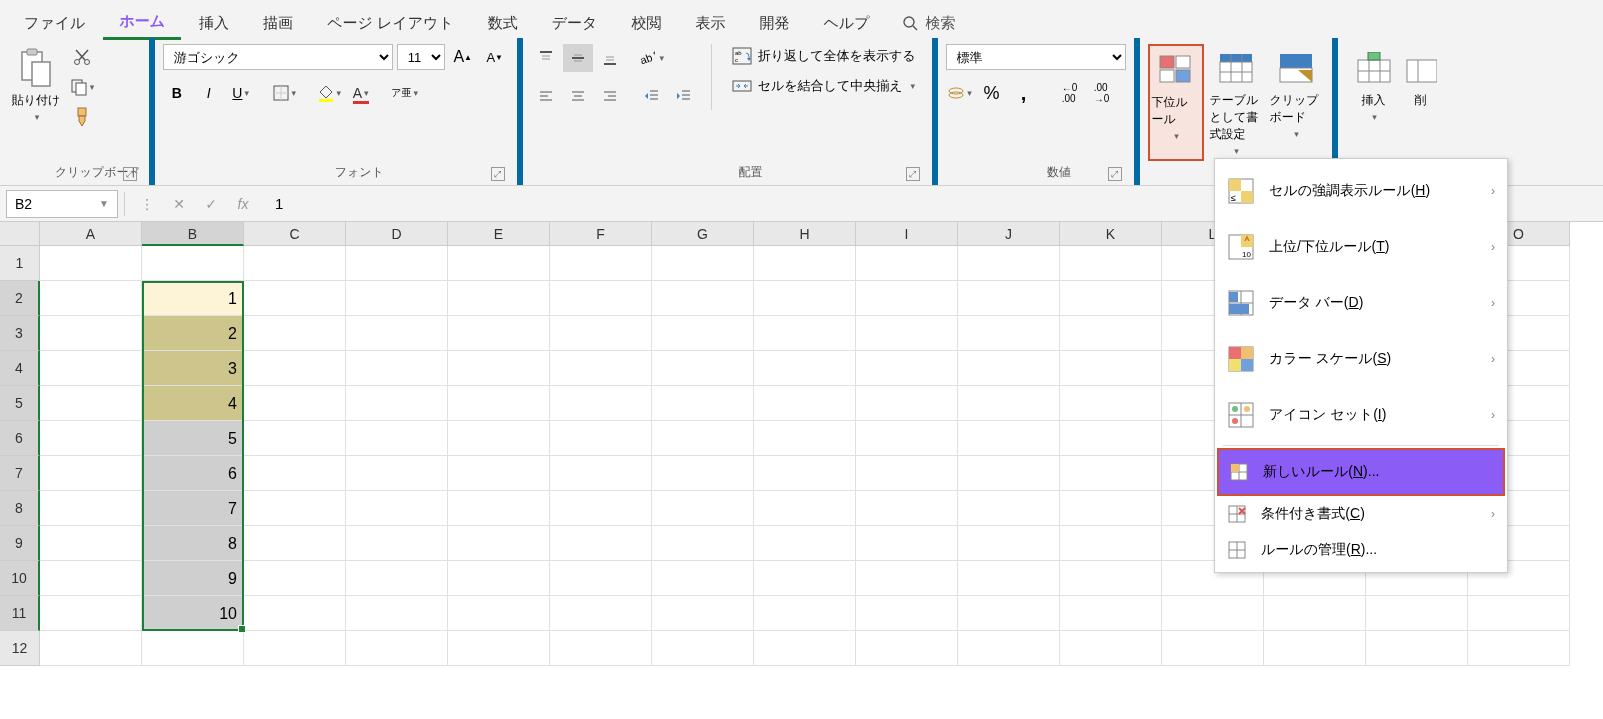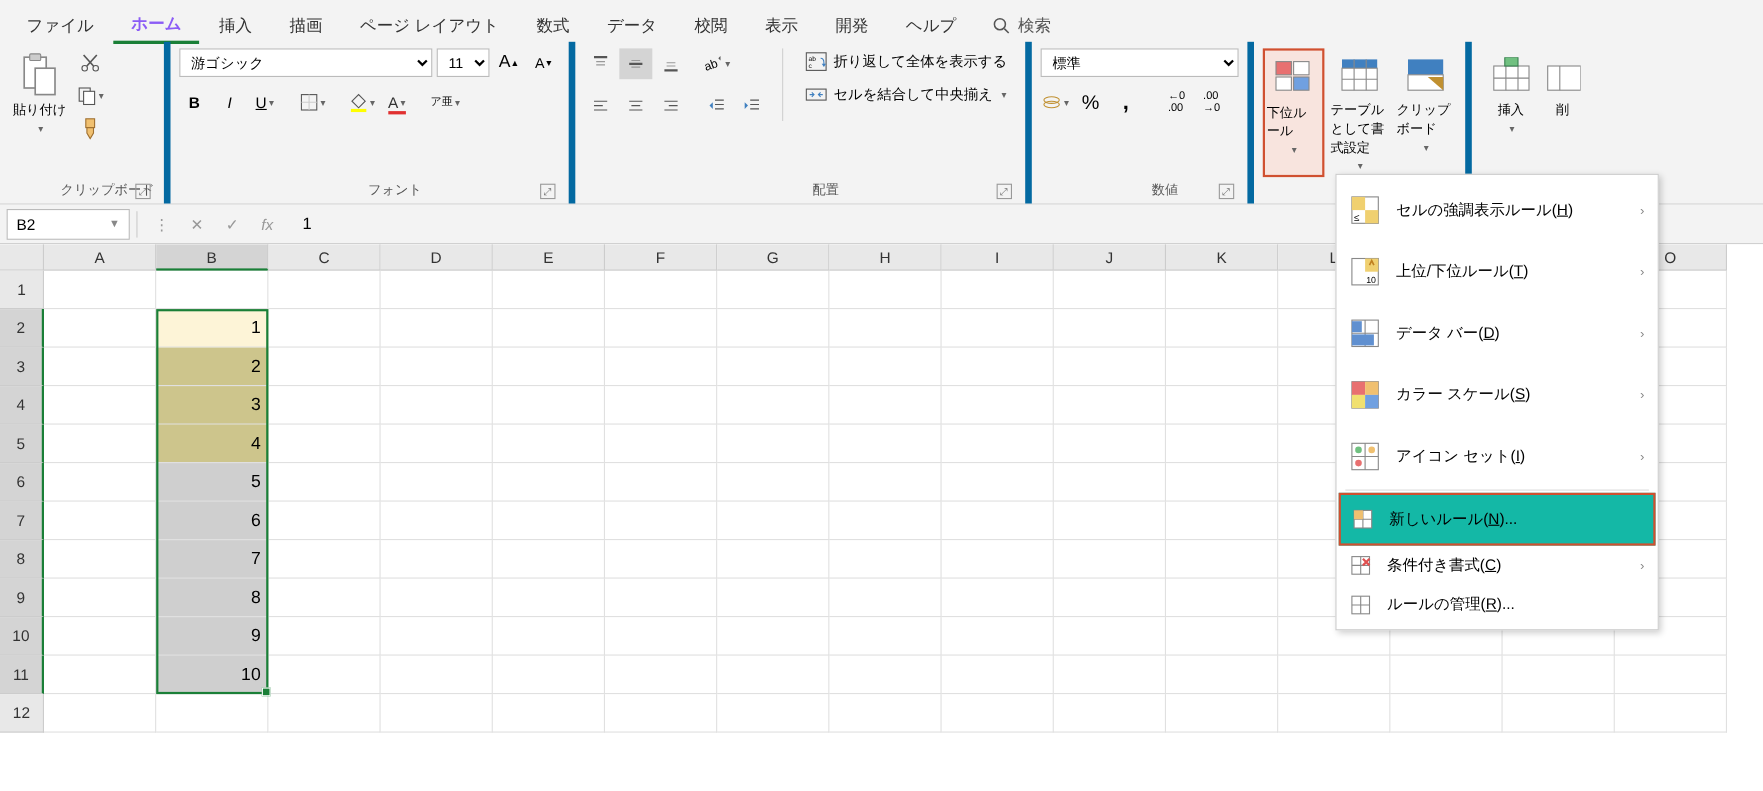--- a/index.html
+++ b/index.html
@@ -59,21 +59,21 @@
 .row-header.sel { background: #d4d4d4; border-right: 2px solid #1a7f37; }
 .cells { position: absolute; top: 24px; left: 40px; }
 .row { display: flex; }
 .cell { width: 102px; height: 35px; border-right: 1px solid #e0e0e0; border-bottom: 1px solid #e0e0e0; padding: 0 6px; text-align: right; font-size: 16px; line-height: 35px; }
 .selection-outline { position: absolute; border: 2px solid #1a7f37; pointer-events: none; }
 .selection-handle { position: absolute; width: 8px; height: 8px; background: #1a7f37; border: 1px solid white; right: -4px; bottom: -4px; }
 
 
 .cf-menu { position: absolute; top: 158px; left: 1214px; width: 294px; background: white; border: 1px solid #ccc; box-shadow: 2px 2px 6px rgba(0,0,0,0.2); z-index: 100; padding: 4px 0; }
 .cf-item { display: flex; align-items: center; padding: 14px 12px; gap: 14px; font-size: 14px; cursor: pointer; position: relative; }
-.cf-item.highlighted { border: 2px solid #d05030; background: #14b8a6; margin: 0 2px; padding: 12px 10px; }
+.cf-item.highlighted { border: 2px solid #d05030; background: #8b5cf6; margin: 0 2px; padding: 12px 10px; }
 .cf-item .arrow { position: absolute; right: 12px; color: #888; font-size: 12px; }
 .cf-sep { height: 1px; background: #ddd; margin: 2px 8px; }
 .cf-icon { width: 28px; height: 28px; flex-shrink: 0; }
 .underline-mn { text-decoration: underline; }
 
 .cut-right { border-right: none; }
 </style>
 </head>
 <body>
 

